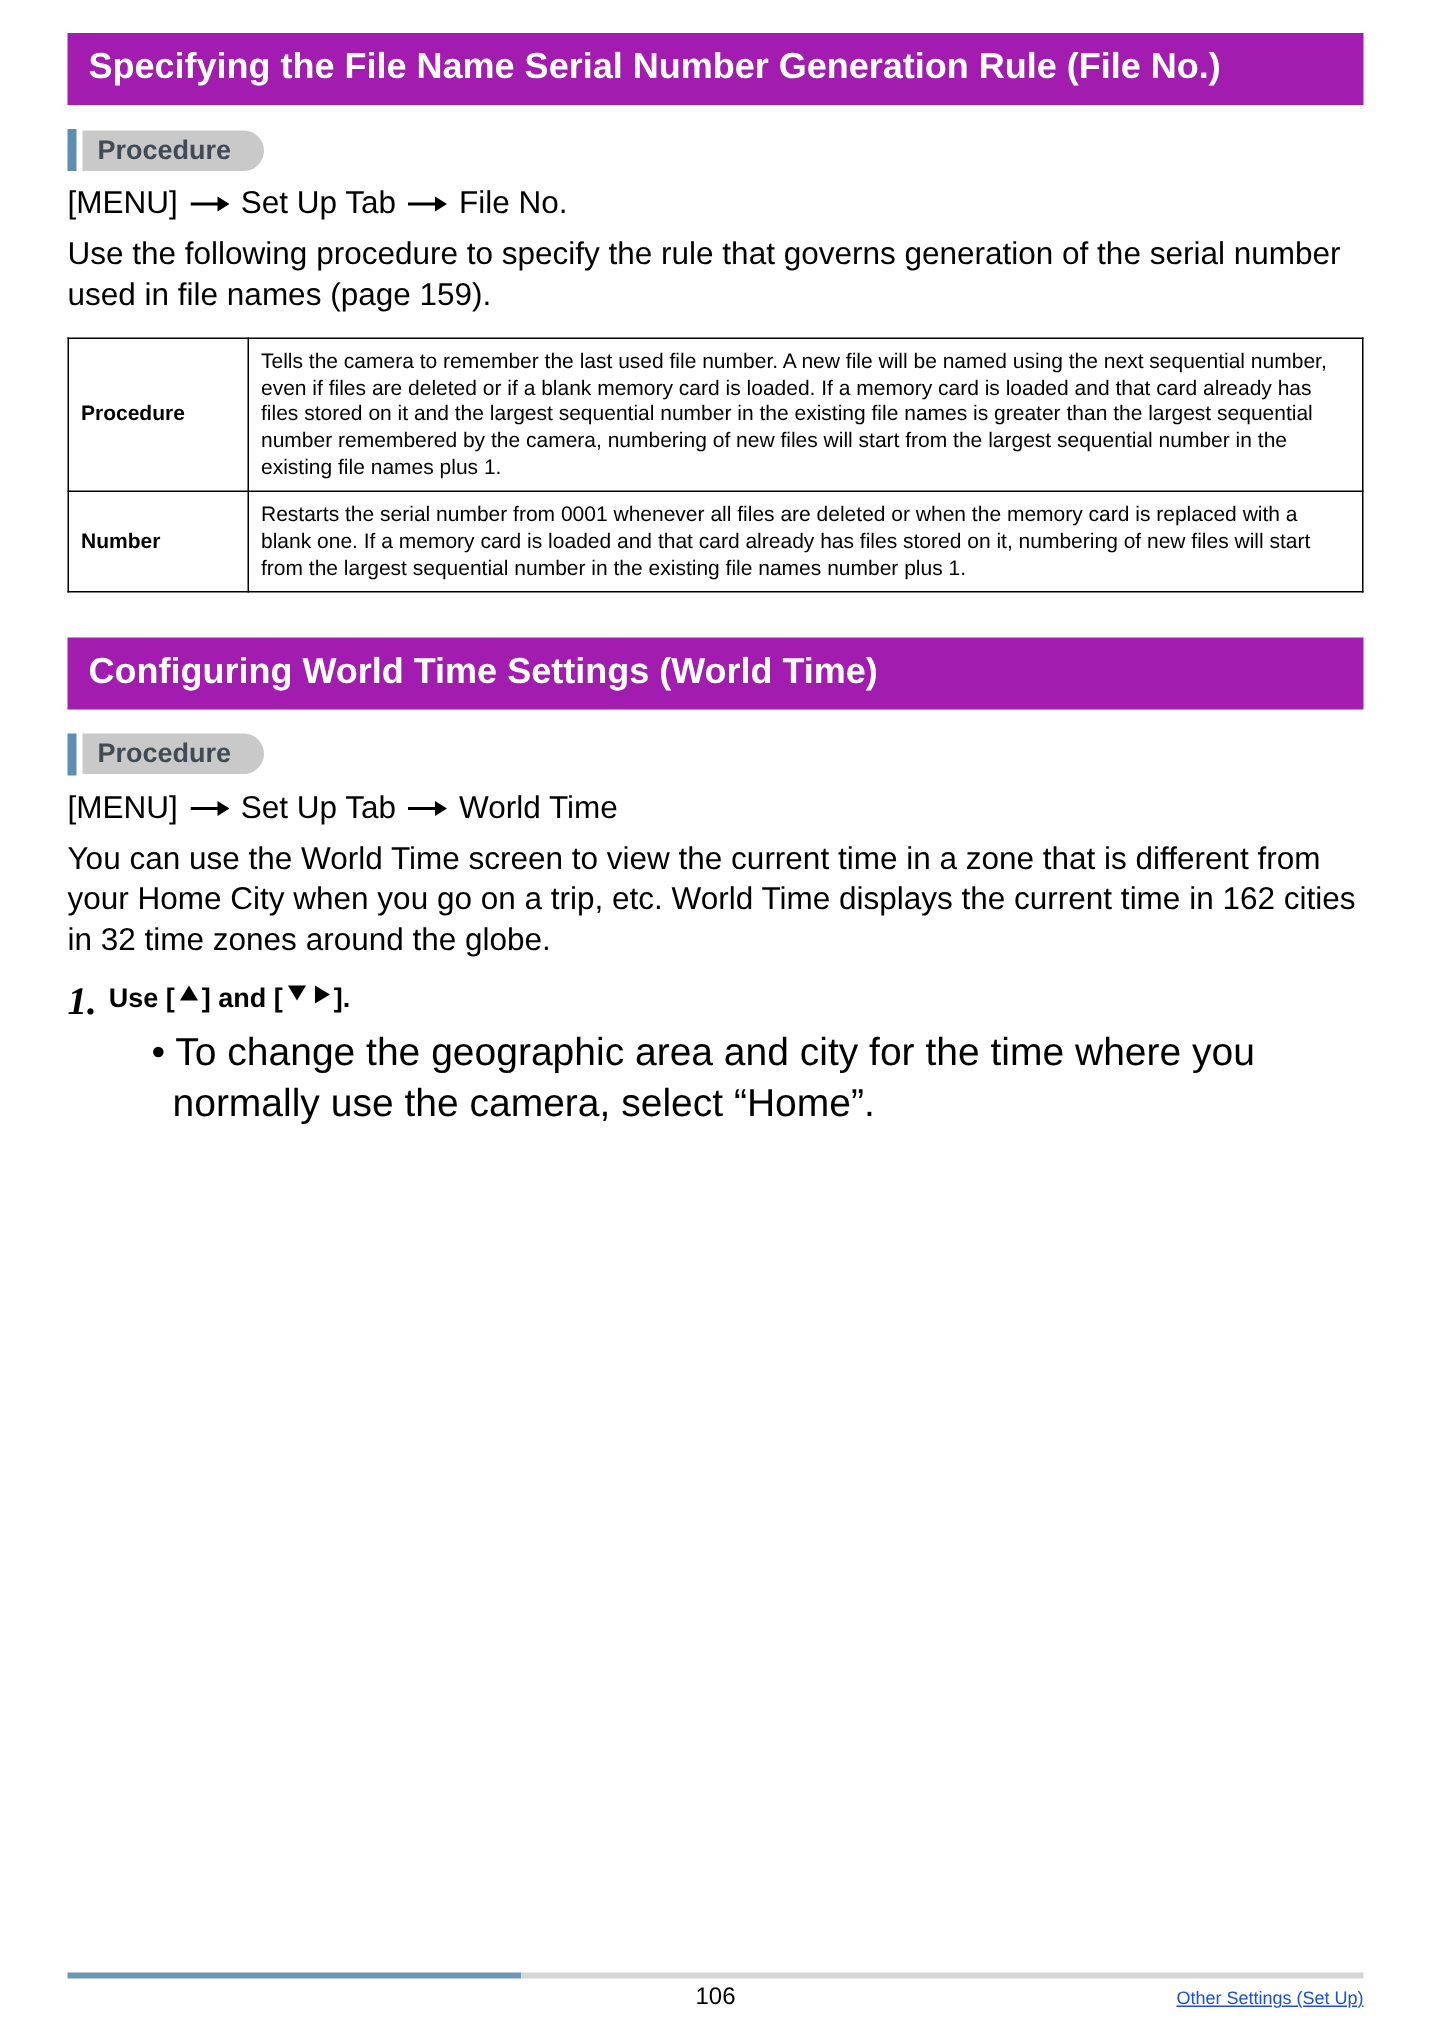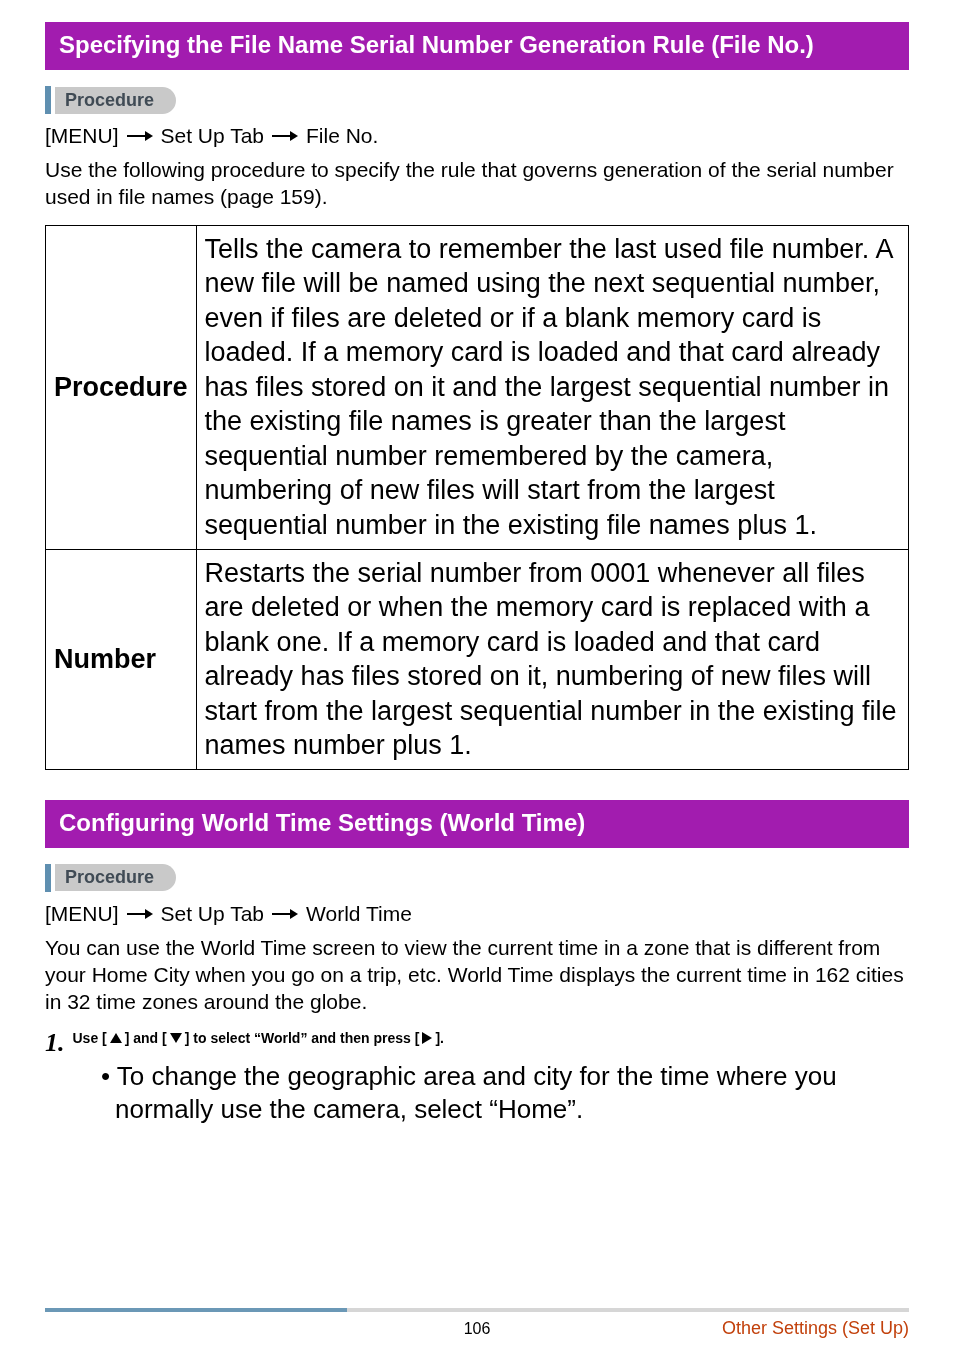--- a/index.html
+++ b/index.html
@@ -40,54 +40,54 @@
   .body-text { font-size: 21px; line-height: 1.3; margin-bottom: 14px; }
 
   table.desc {
     width: 100%;
     border-collapse: collapse;
     margin-bottom: 30px;
   }
   table.desc td {
     border: 1px solid #000;
     padding: 6px 8px;
-    font-size: 27px;
+    font-size: 14px;
     line-height: 1.28;
     vertical-align: middle;
   }
   table.desc td.label {
     font-weight: bold;
     width: 120px;
     white-space: nowrap;
   }
 
   .step-row { display: flex; align-items: flex-start; margin-top: 8px; }
   .step-num {
     font-style: italic;
     font-weight: bold;
     font-size: 26px;
     font-family: Georgia, 'Times New Roman', serif;
     margin-right: 8px;
     line-height: 1.0;
   }
-  .step-text { font-size: 14px; font-weight: bold; display: flex; align-items: center; flex-wrap: wrap; }
+  .step-text { font-size: 18px; font-weight: bold; display: flex; align-items: flex-start; flex-wrap: wrap; }
   .tri { display: inline-block; margin: 0 1px; }
   .tri svg { display: block; }
 
   .sub-bullet { font-size: 26px; line-height: 1.3; margin-left: 56px; text-indent: -14px; padding-left: 14px; margin-top: 4px; }
 
   .footer {
     position: absolute;
     bottom: 18px;
     left: 45px; right: 45px;
   }
   .footer-rule { height: 4px; background: linear-gradient(to right, #6b98b6 0%, #6b98b6 35%, #d6d6d6 35%, #d6d6d6 100%); margin-bottom: 6px; }
   .footer-row { display: flex; justify-content: space-between; align-items: center; font-size: 14px; }
   .footer-page { position: absolute; left: 50%; transform: translateX(-50%); font-size: 16px; }
-  .footer-label { color: #c2410c; font-size: 18px; }
+  .footer-label { color: #1d4ed8; font-size: 12px; text-decoration: underline; }
 </style>
 </head>
 <body>
 
 <div class="section-bar">Specifying the File Name Serial Number Generation Rule (File No.)</div>
 
 <div class="proc-row">
   <div class="proc-tick"></div>
   <div class="proc-chip">Procedure</div>
 </div>
@@ -160,21 +160,20 @@
       <svg width="16" height="14">
           <polygon points="8,2 14,12 2,12" fill="#000"></polygon>
         </svg>
     </span>
     <span>] and [</span>
     <span class="tri">
       <svg width="16" height="14">
           <polygon points="2,2 14,2 8,12" fill="#000"></polygon>
         </svg>
     </span>
-    <span>] to select “World” and then press [</span>
     <span class="tri">
       <svg width="14" height="16">
           <polygon points="2,2 12,8 2,14" fill="#000"></polygon>
         </svg>
     </span>
     <span>].</span>
   </div>
 </div>
 
 <div class="sub-bullet">• To change the geographic area and city for the time where you normally use the camera, select “Home”.</div>

